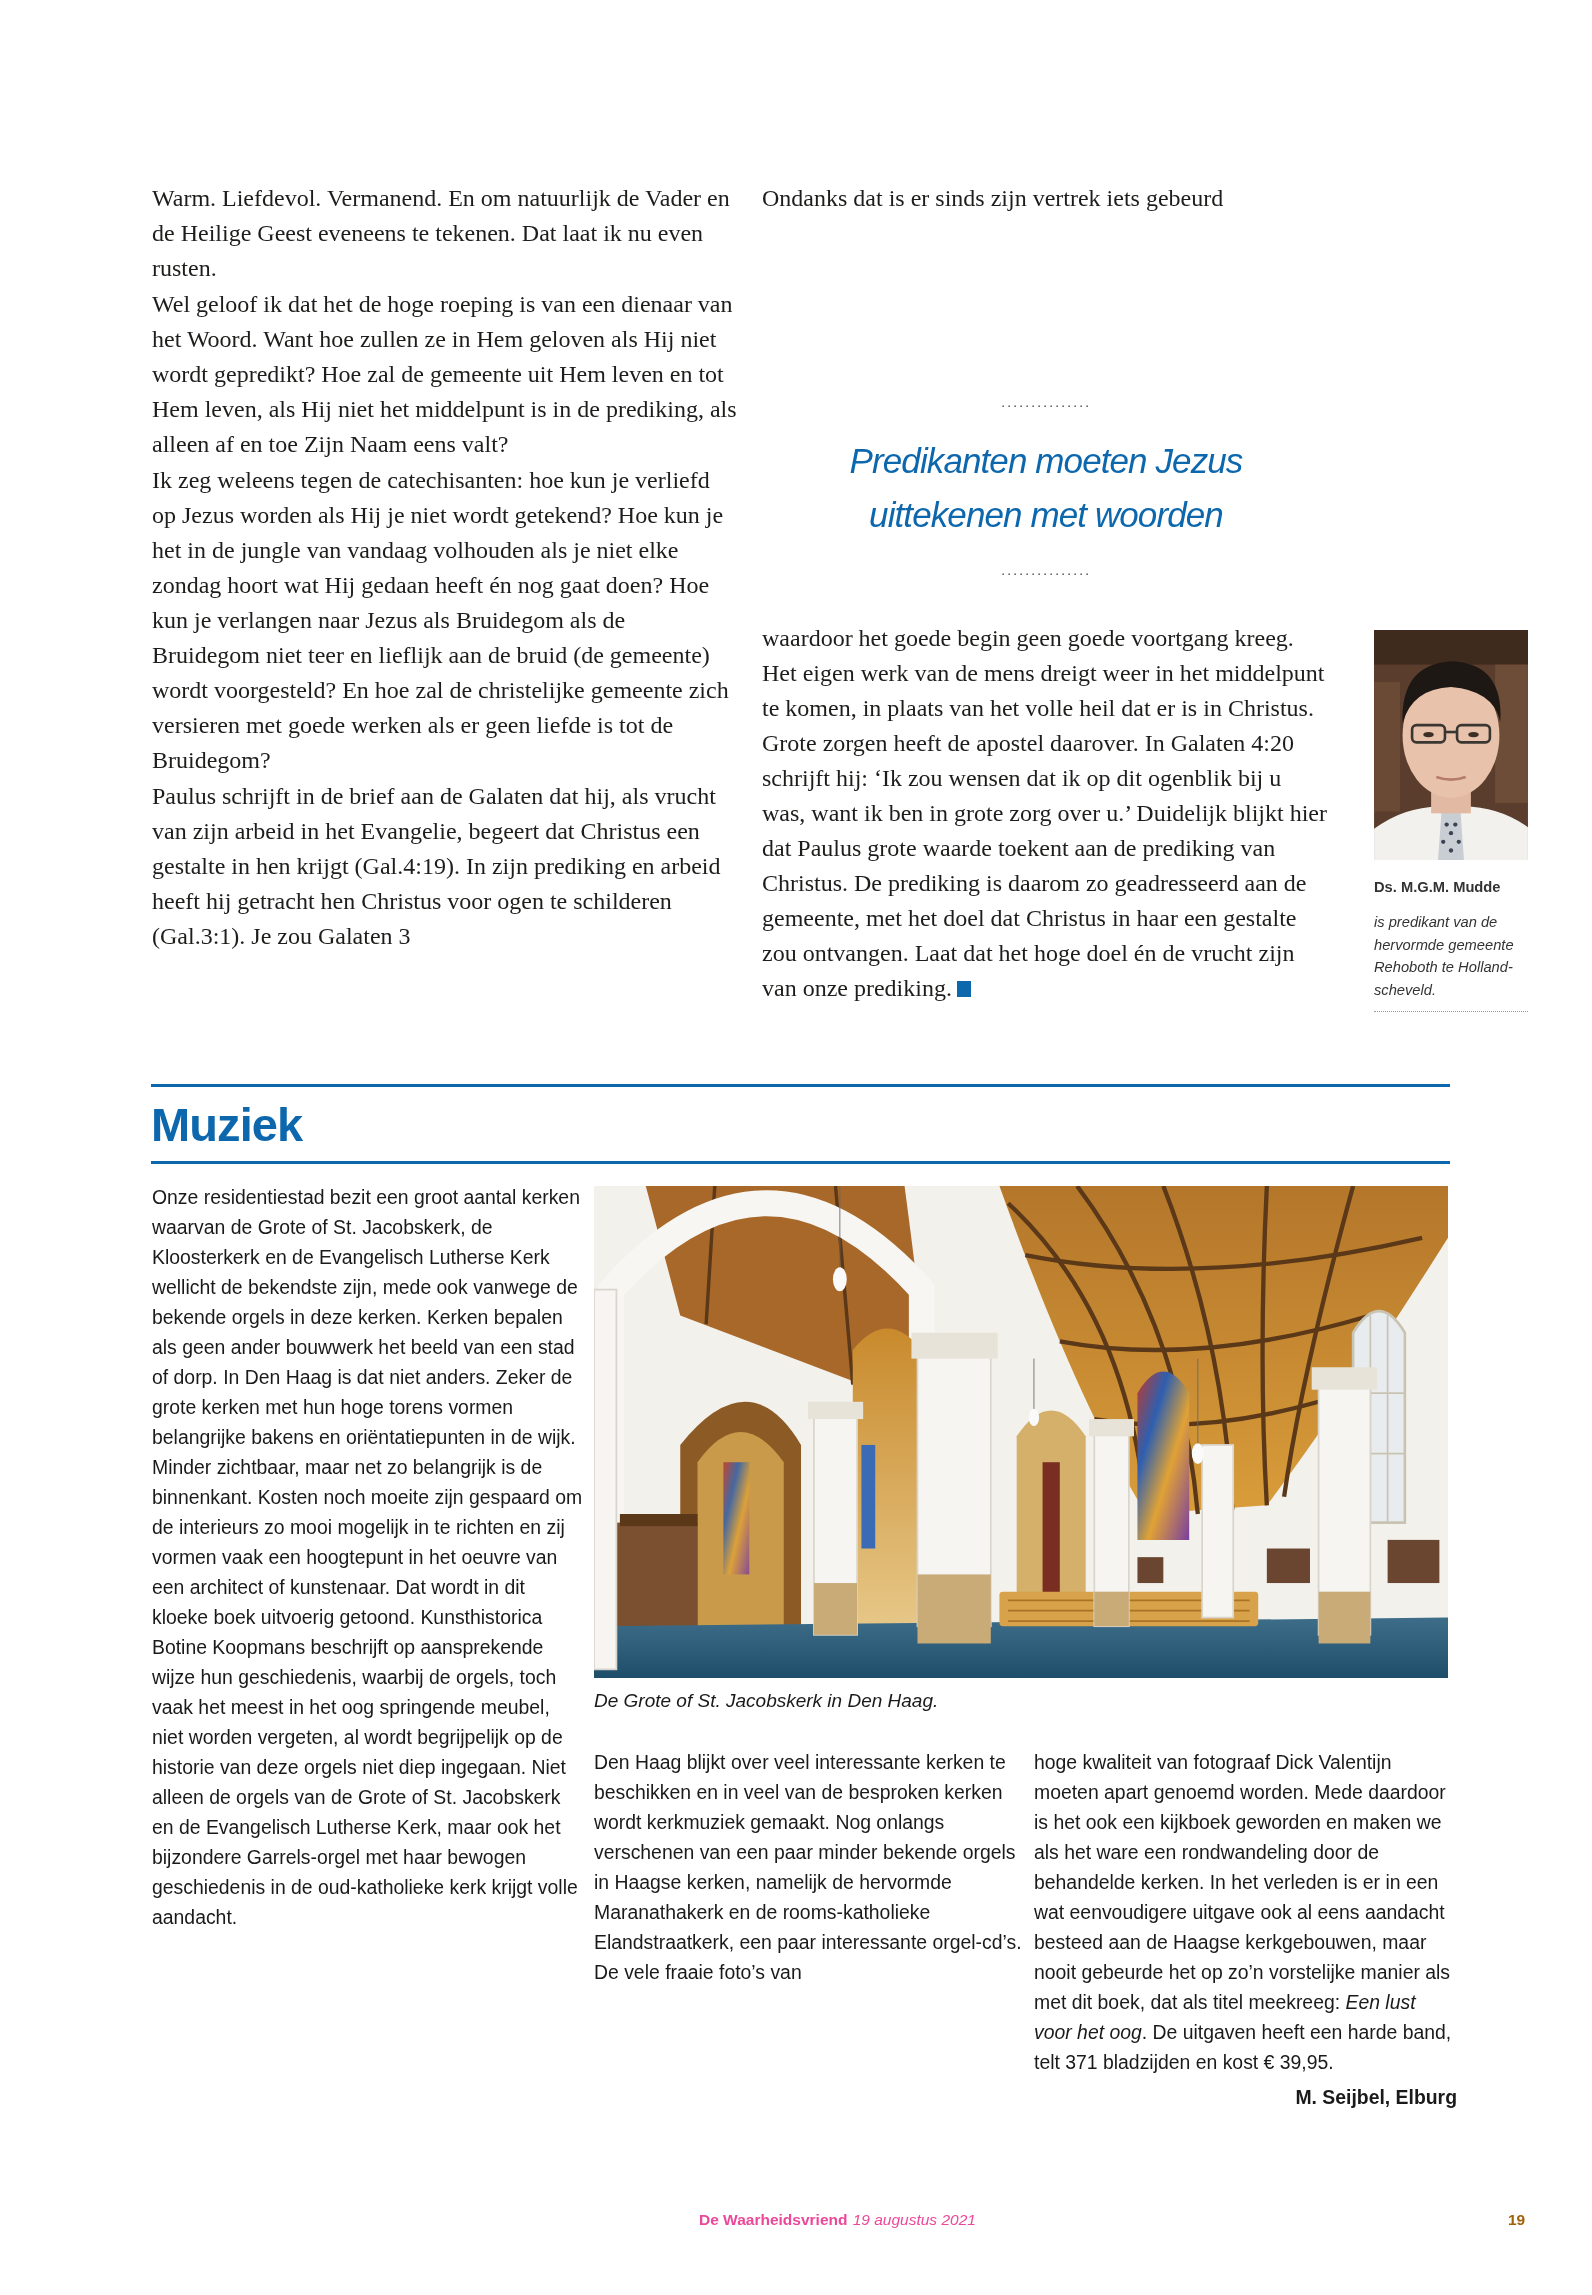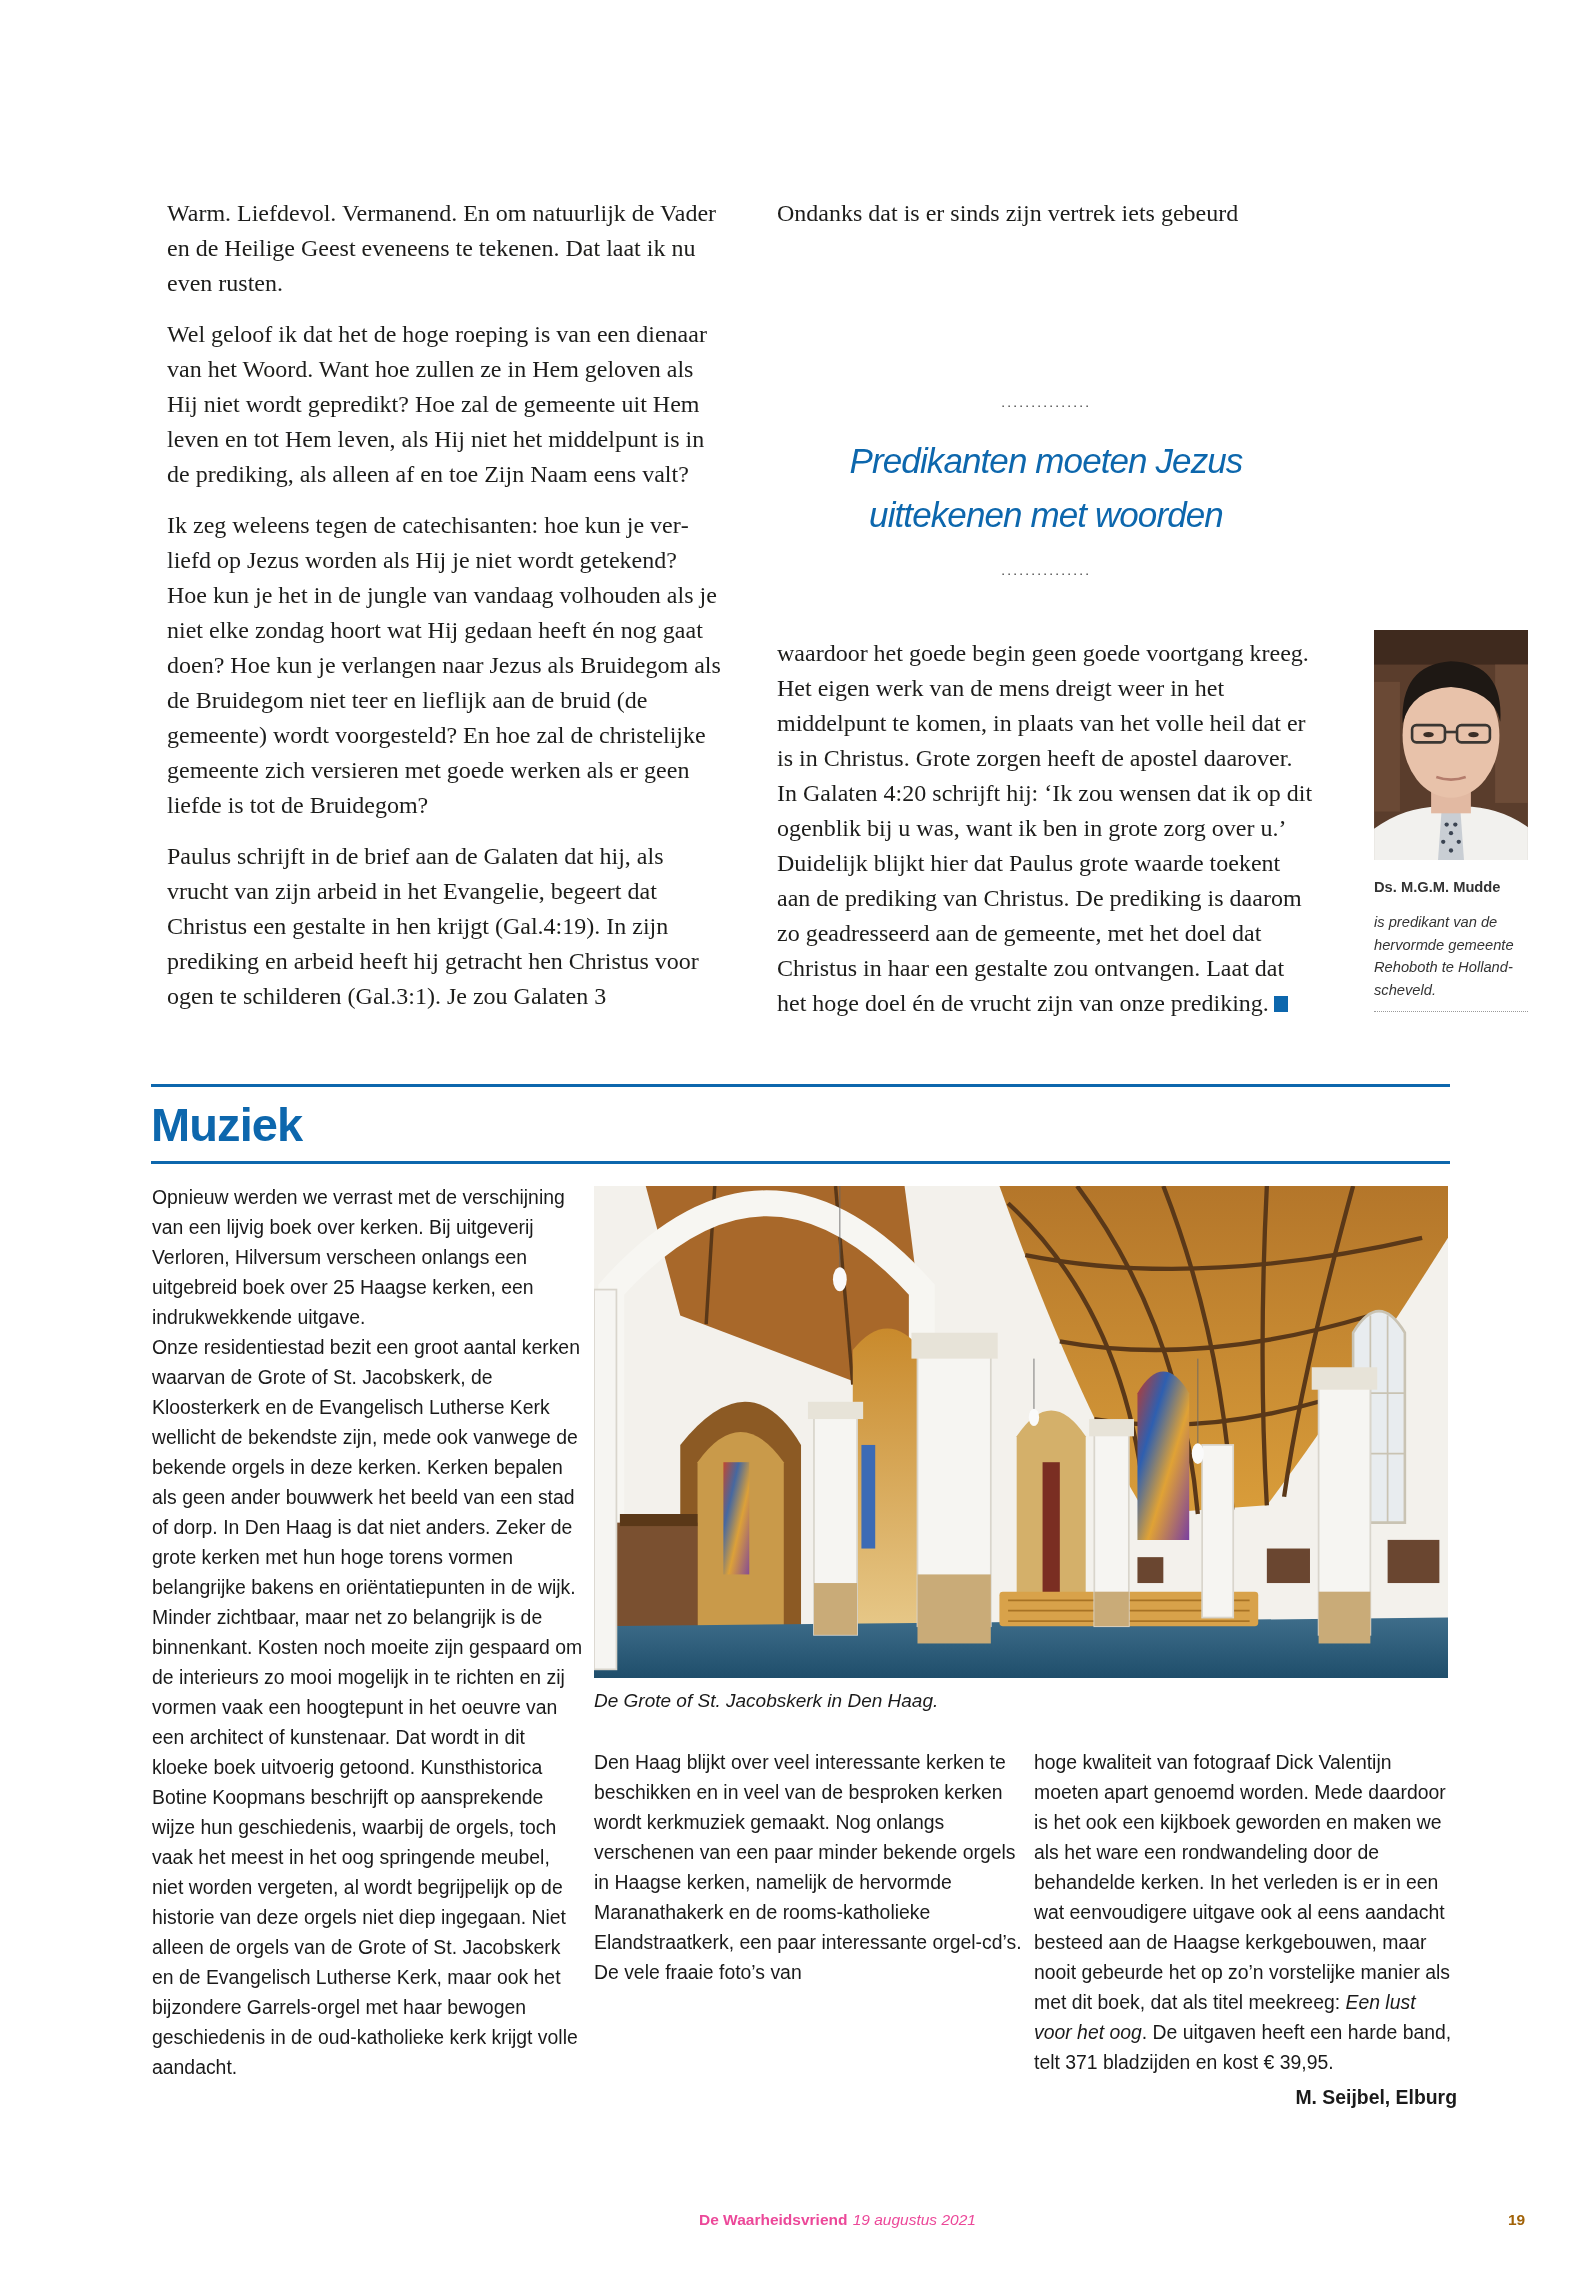--- a/index.html
+++ b/index.html
@@ -6,21 +6,21 @@
     body { width: 1592px; height: 2295px; position: relative; overflow: hidden; color: #1a1a1a; }
 
     
     .col-serif {
       position: absolute;
       font-family: "Liberation Serif", "DejaVu Serif", serif;
       font-size: 24px;
       line-height: 35px;
       color: #1d1d1b;
     }
-    .col-serif p { margin: 16px; }
+    .col-serif p { margin: 1px; }
     #col1 { left: 151px; top: 180px; width: 587px; }
     #col2 { left: 761px; top: 180px; width: 570px; }
     #col2b { left: 761px; top: 620px; width: 570px; }
 
     .subhead {
       font-family: "Liberation Sans", "DejaVu Sans", sans-serif;
       font-style: italic; font-weight: bold;
       color: #0d67ad; font-size: 22.4px; line-height: 35px;
       margin-top: 28px !important;
       letter-spacing: -0.4px;
@@ -179,21 +179,20 @@
   <div class="name">Ds. M.G.M. Mudde</div>
   <div class="bio">is predikant van de hervormde gemeente Rehoboth te Holland­scheveld.</div>
 </div>
 <div class="author-rule"></div>
 
 <div id="rule-top" class="rule-blue"></div>
 <div class="section-title">Muziek</div>
 <div id="rule-bottom" class="rule-blue"></div>
 
 <div id="m-col1" class="col-sans">
-  <p>Opnieuw werden we verrast met de ver­schijning van een lijvig boek over kerken. Bij uitgeverij Verloren, Hilversum verscheen onlangs een uitgebreid boek over 25 Haagse kerken, een indrukwekkende uitgave.</p>
   <p>Onze residentiestad bezit een groot aantal kerken waarvan de Grote of St. Jacobskerk, de Kloosterkerk en de Evangelisch Lutherse Kerk wellicht de bekendste zijn, mede ook vanwege de bekende orgels in deze kerken. Kerken bepalen als geen ander bouwwerk het beeld van een stad of dorp. In Den Haag is dat niet anders. Zeker de grote kerken met hun hoge torens vormen belangrijke bakens en oriëntatiepunten in de wijk. Minder zicht­baar, maar net zo belangrijk is de binnenkant. Kosten noch moeite zijn gespaard om de interieurs zo mooi mogelijk in te richten en zij vormen vaak een hoogtepunt in het oeu­vre van een architect of kunstenaar. Dat wordt in dit kloeke boek uitvoerig getoond. Kunsthistorica Botine Koopmans beschrijft op aansprekende wijze hun geschiedenis, waarbij de orgels, toch vaak het meest in het oog springende meubel, niet worden verge­ten, al wordt begrijpelijk op de historie van deze orgels niet diep ingegaan. Niet alleen de orgels van de Grote of St. Jacobskerk en de Evangelisch Lutherse Kerk, maar ook het bijzondere Garrels-orgel met haar bewogen geschiedenis in de oud-katholieke kerk krijgt volle aandacht.</p>
 </div>
 
 <div class="church-photo">
   <svg viewBox="0 0 990 570" preserveAspectRatio="none">
     <defs>
       <linearGradient id="ceil" x1="0" y1="0" x2="0" y2="1">
         <stop offset="0" stop-color="#b4762a"></stop>
         <stop offset="1" stop-color="#d99d3a"></stop>
       </linearGradient>

